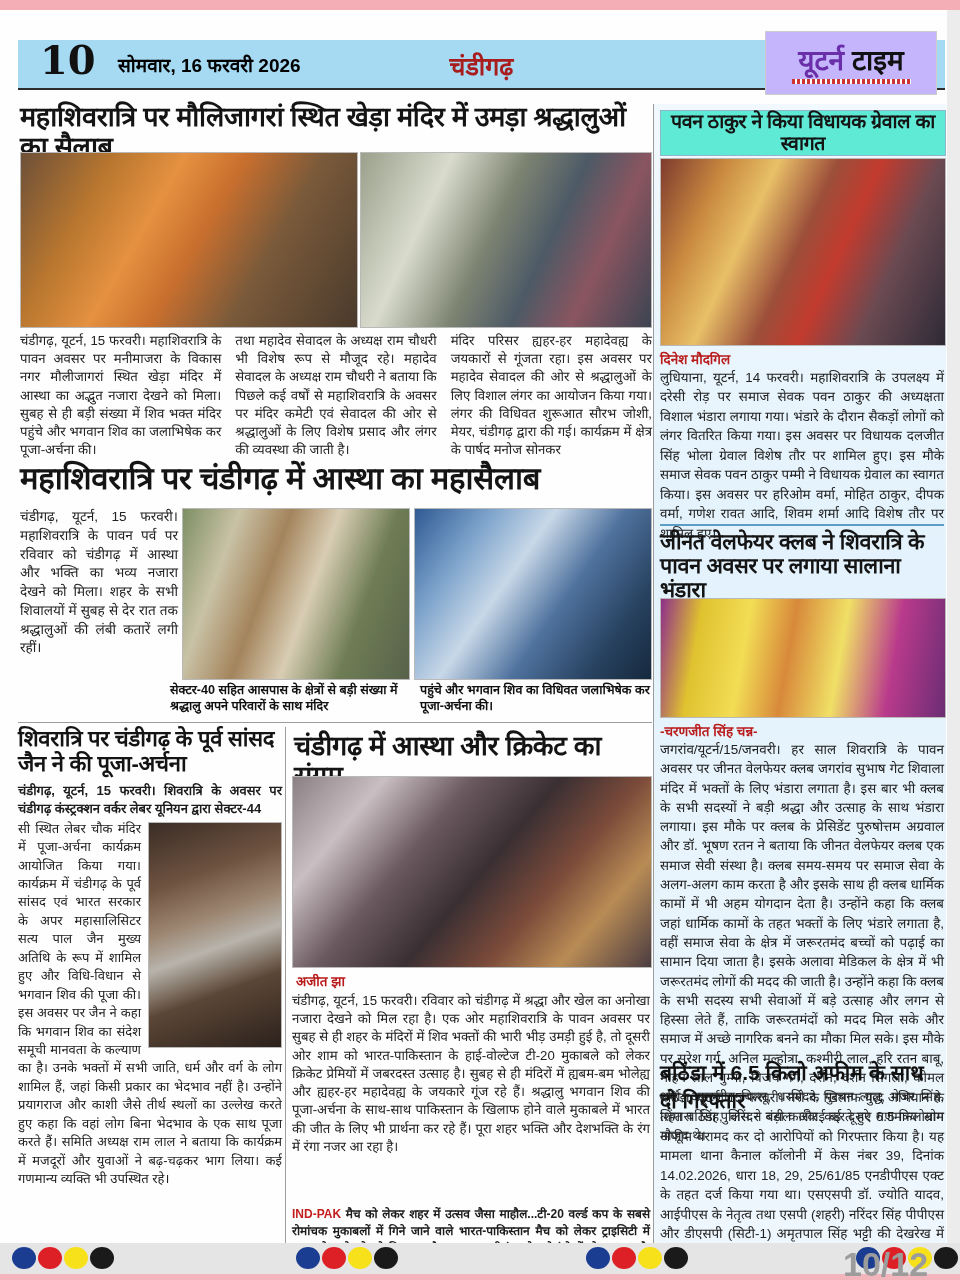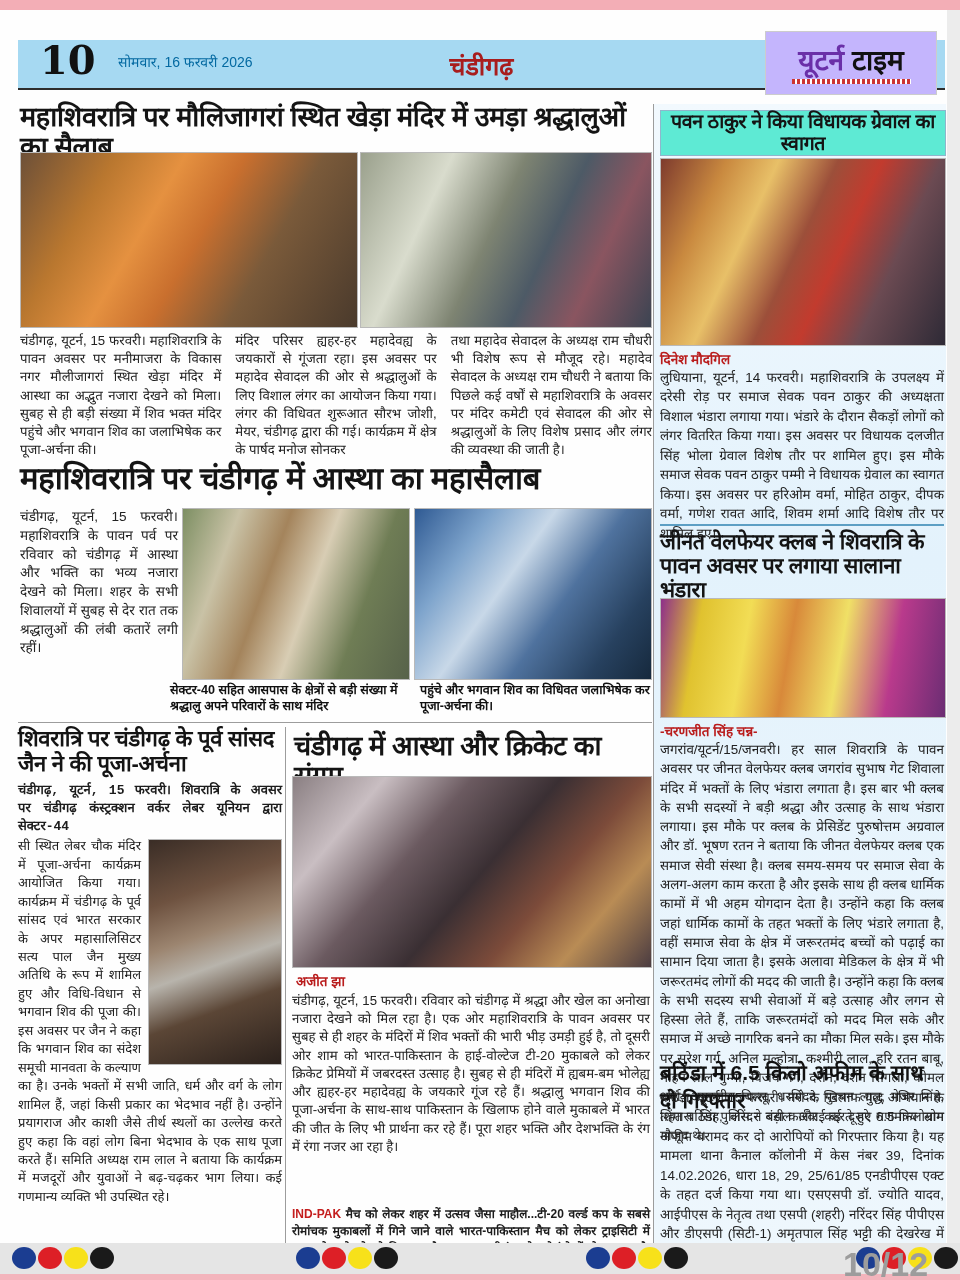--- a/index.html
+++ b/index.html
@@ -7,21 +7,21 @@
         font-family:"Liberation Sans","DejaVu Sans",sans-serif;color:#1c1c1c;}
   .strip-top{position:absolute;left:0;top:0;width:960px;height:10px;background:#f3aeb6;}
   .strip-bottom{position:absolute;left:0;top:1274px;width:960px;height:6px;background:#f3b4bc;}
   .edge-right{position:absolute;right:0;top:10px;width:13px;height:1264px;background:#ececec;}
 
   
   .masthead{position:absolute;left:18px;top:40px;width:927px;height:48px;background:#a6d9f2;
             border-bottom:2px solid #2d2d2d;}
   .pagenum{position:absolute;left:22px;top:-4px;font-family:"DejaVu Serif","Liberation Serif",serif;
            font-size:40px;font-weight:700;color:#111;}
-  .dateline{position:absolute;left:100px;top:12px;font-size:14px;font-weight:400;color:#0369a1;}
+  .dateline{position:absolute;left:100px;top:12px;font-size:19px;font-weight:700;color:#000000;}
   .cityline{position:absolute;left:0;right:0;top:8px;text-align:center;font-size:25px;font-weight:800;color:#a81d1d;}
   .logo-box{position:absolute;right:8px;top:-9px;width:170px;height:62px;background:#c4b5fd;
             border:1px solid #ccc;text-align:center;}
   .logo-line1{margin-top:8px;font-size:28px;font-weight:800;}
   .logo-uturn{color:#6a2fa8;}
   .logo-time{color:#111;}
   .logo-tag{margin-top:1px;height:5px;width:70%;margin-left:15%;background:repeating-linear-gradient(90deg,#c33 0 3px,#fff 3px 5px);}
 
   
   .vline{position:absolute;width:1px;background:#9c9c9c;}
@@ -50,21 +50,21 @@
           background:linear-gradient(110deg,#7d8f63 0%,#c9c2a6 20%,#a4845c 38%,#d8cdb4 55%,#6f7d55 75%,#57624a 100%);}
   .photoD{left:414px;top:508px;width:236px;height:170px;
           background:linear-gradient(125deg,#2f5a93 0%,#7ea4cc 22%,#c8d8e8 40%,#4f729e 60%,#27415f 82%,#16293d 100%);}
   .cap1{position:absolute;left:170px;top:682px;width:246px;}
   .cap2{position:absolute;left:420px;top:682px;width:232px;}
   .div-h1{left:18px;top:722px;width:634px;}
 
   
   .jain{position:absolute;left:18px;top:727px;width:264px;}
   .jain h2{margin:0 0 6px 0;font-size:22px;}
-  .jain .intro{margin:0;font-size:13px;line-height:1.36;font-weight:700;text-align:justify;font-family:Liberation Mono, monospace;}
+  .jain .intro{margin:0;font-size:13px;line-height:1.36;font-weight:700;text-align:justify;}
   .jain-body{margin-top:2px;font-size:13px;line-height:1.42;text-align:justify;}
   .jain-photo{float:right;width:132px;height:224px;margin:2px 0 4px 7px;border:1px solid #b9b9b9;
           background:linear-gradient(160deg,#3a2d26 0%,#6e5240 25%,#9c8570 42%,#b8b4ac 55%,#5b4636 72%,#2b211c 100%);}
   .div-v1{left:285px;top:727px;height:518px;}
 
   
   .cricket{position:absolute;left:292px;top:729px;width:358px;}
   .cricket h2{margin:2px;font-size:27px;}
   .photoH{left:292px;top:776px;width:358px;height:190px;
           background:linear-gradient(130deg,#8a7f82 0%,#c9bec2 18%,#6b5a60 35%,#3a2f33 52%,#7c4b3a 68%,#b98c55 82%,#4b3c41 100%);}
@@ -121,22 +121,22 @@
       </div>
       <div class="logo-tag"></div>
     </div>
   </div>
 
   <div class="headline lead-headline">महाशिवरात्रि पर मौलिजागरां स्थित खेड़ा मंदिर में उमड़ा श्रद्धालुओं का सैलाब</div>
   <div class="photo photoA"></div>
   <div class="photo photoB"></div>
   <div class="lead-cols">
     <div class="lead-col body-text">चंडीगढ़, यूटर्न, 15 फरवरी। महाशिवरात्रि के पावन अवसर पर मनीमाजरा के विकास नगर मौलीजागरां स्थित खेड़ा मंदिर में आस्था का अद्भुत नजारा देखने को मिला। सुबह से ही बड़ी संख्या में शिव भक्त मंदिर पहुंचे और भगवान शिव का जलाभिषेक कर पूजा-अर्चना की।</div>
+    <div class="lead-col body-text">तथा महादेव सेवादल के अध्यक्ष राम चौधरी भी विशेष रूप से मौजूद रहे। महादेव सेवादल के अध्यक्ष राम चौधरी ने बताया कि पिछले कई वर्षों से महाशिवरात्रि के अवसर पर मंदिर कमेटी एवं सेवादल की ओर से श्रद्धालुओं के लिए विशेष प्रसाद और लंगर की व्यवस्था की जाती है।</div>
     <div class="lead-col body-text">मंदिर परिसर ह्यहर-हर महादेवह्य के जयकारों से गूंजता रहा। इस अवसर पर महादेव सेवादल की ओर से श्रद्धालुओं के लिए विशाल लंगर का आयोजन किया गया। लंगर की विधिवत शुरूआत सौरभ जोशी, मेयर, चंडीगढ़ द्वारा की गई। कार्यक्रम में क्षेत्र के पार्षद मनोज सोनकर</div>
-    <div class="lead-col body-text">तथा महादेव सेवादल के अध्यक्ष राम चौधरी भी विशेष रूप से मौजूद रहे। महादेव सेवादल के अध्यक्ष राम चौधरी ने बताया कि पिछले कई वर्षों से महाशिवरात्रि के अवसर पर मंदिर कमेटी एवं सेवादल की ओर से श्रद्धालुओं के लिए विशेष प्रसाद और लंगर की व्यवस्था की जाती है।</div>
   </div>
 
   <div class="headline maha-headline">महाशिवरात्रि पर चंडीगढ़ में आस्था का महासैलाब</div>
   <div class="maha-text body-text">
     <p>चंडीगढ़, यूटर्न, 15 फरवरी। महाशिवरात्रि के पावन पर्व पर रविवार को चंडीगढ़ में आस्था और भक्ति का भव्य नजारा देखने को मिला। शहर के सभी शिवालयों में सुबह से देर रात तक श्रद्धालुओं की लंबी कतारें लगी रहीं।</p>
   </div>
   <div class="photo photoC"></div>
   <div class="photo photoD"></div>
   <div class="caption cap1">सेक्टर-40 सहित आसपास के क्षेत्रों से बड़ी संख्या में श्रद्धालु अपने परिवारों के साथ मंदिर</div>
   <div class="caption cap2">पहुंचे और भगवान शिव का विधिवत जलाभिषेक कर पूजा-अर्चना की।</div>

